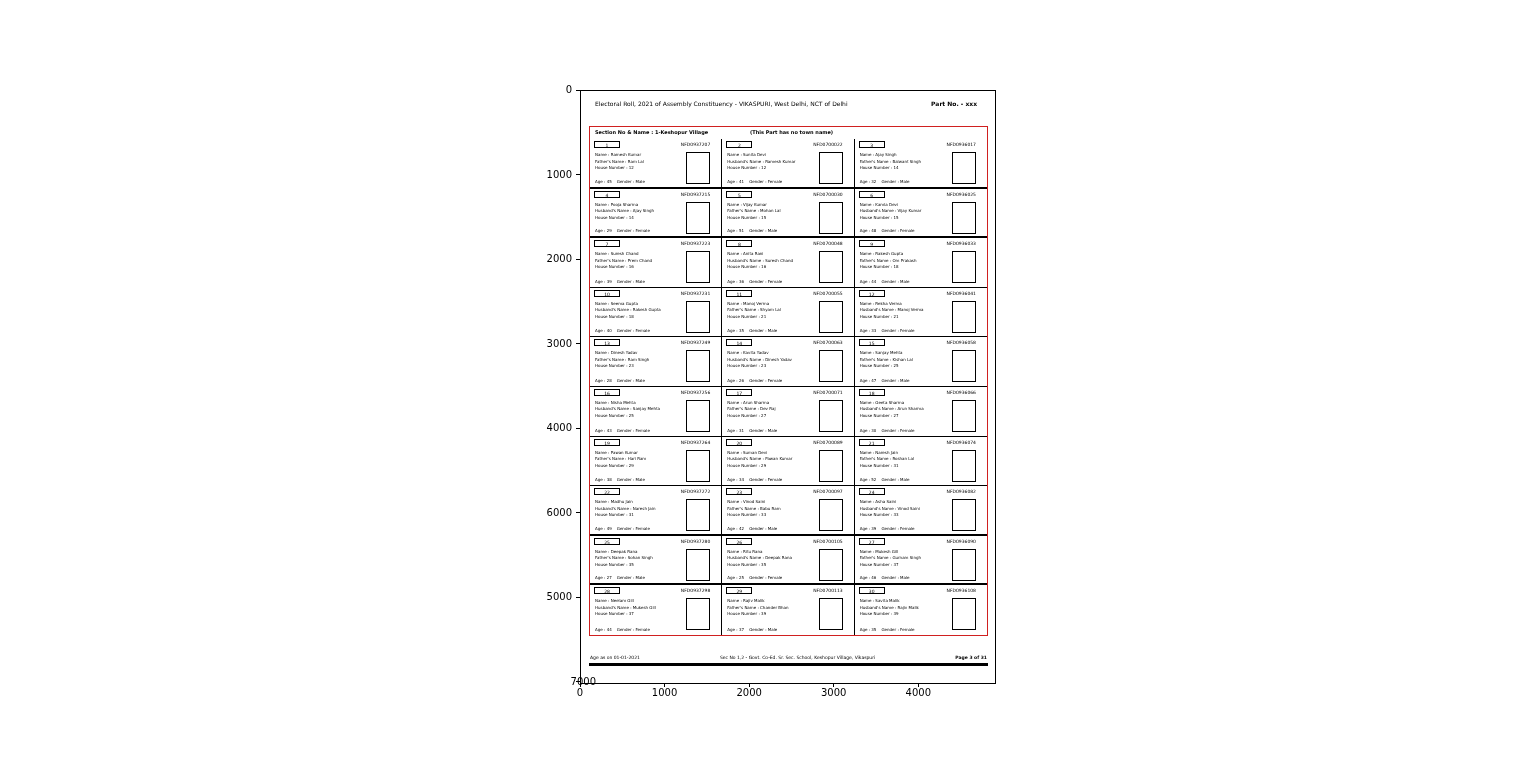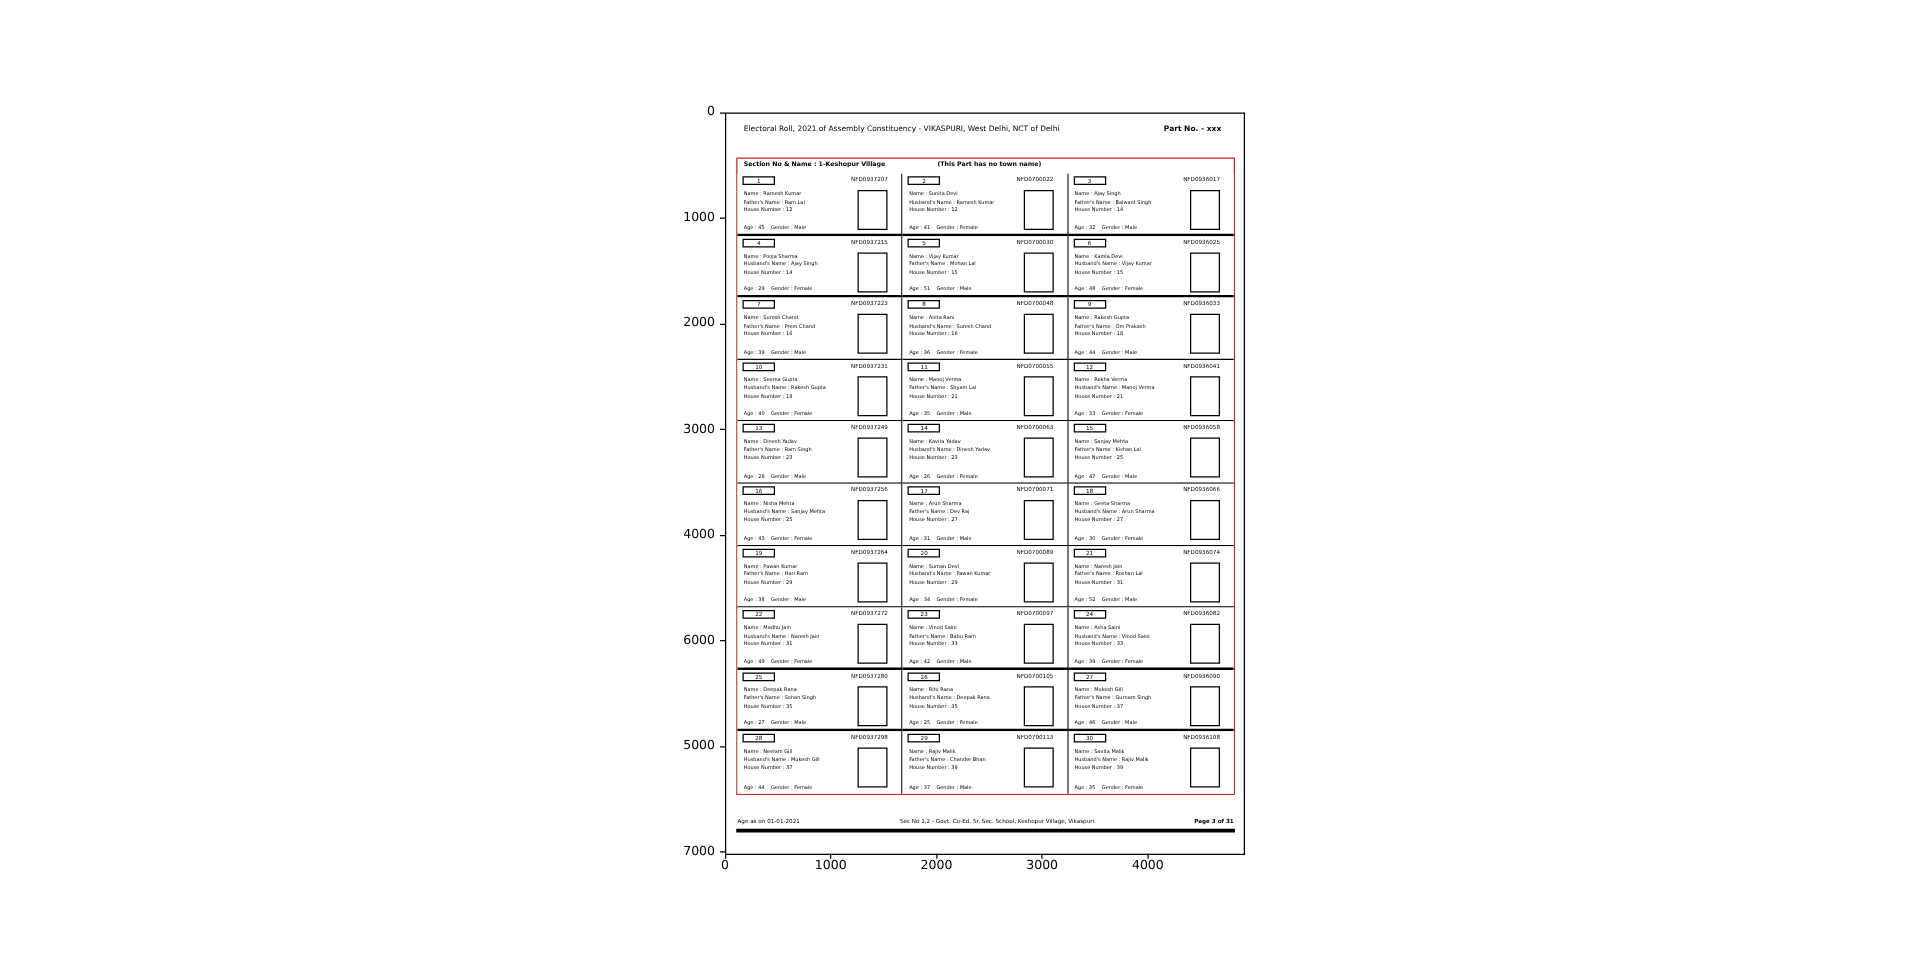--- a/index.html
+++ b/index.html
@@ -446,21 +446,21 @@
     <div class="tick-label y-tick" style="left: 572px; top: 259.142px;">2000</div>
     <div class="tick-mark" style="left: 576px; top: 258.642px; width: 4px; height: 1px;"></div>
     <div class="tick-label y-tick" style="left: 572px; top: 343.713px;">3000</div>
     <div class="tick-mark" style="left: 576px; top: 343.213px; width: 4px; height: 1px;"></div>
     <div class="tick-label y-tick" style="left: 572px; top: 428.284px;">4000</div>
     <div class="tick-mark" style="left: 576px; top: 427.784px; width: 4px; height: 1px;"></div>
     <div class="tick-label y-tick" style="left: 572px; top: 512.855px;">6000</div>
     <div class="tick-mark" style="left: 576px; top: 512.355px; width: 4px; height: 1px;"></div>
     <div class="tick-label y-tick" style="left: 572px; top: 597.426px;">5000</div>
     <div class="tick-mark" style="left: 576px; top: 596.926px; width: 4px; height: 1px;"></div>
-    <div class="tick-label y-tick" style="left: 572px; top: 681.997px;">7000</div>
+    <div class="tick-label y-tick" style="left: 596px; top: 681.997px;">7000</div>
     <div class="tick-mark" style="left: 576px; top: 681.497px; width: 4px; height: 1px;"></div>
     <div class="tick-label x-tick" style="left: 580px; top: 688px;">0</div>
     <div class="tick-mark" style="left: 579.5px; top: 683px; width: 1px; height: 4px;"></div>
     <div class="tick-label x-tick" style="left: 664.571px; top: 688px;">1000</div>
     <div class="tick-mark" style="left: 664.071px; top: 683px; width: 1px; height: 4px;"></div>
     <div class="tick-label x-tick" style="left: 749.142px; top: 688px;">2000</div>
     <div class="tick-mark" style="left: 748.642px; top: 683px; width: 1px; height: 4px;"></div>
     <div class="tick-label x-tick" style="left: 833.713px; top: 688px;">3000</div>
     <div class="tick-mark" style="left: 833.213px; top: 683px; width: 1px; height: 4px;"></div>
     <div class="tick-label x-tick" style="left: 918.284px; top: 688px;">4000</div>

